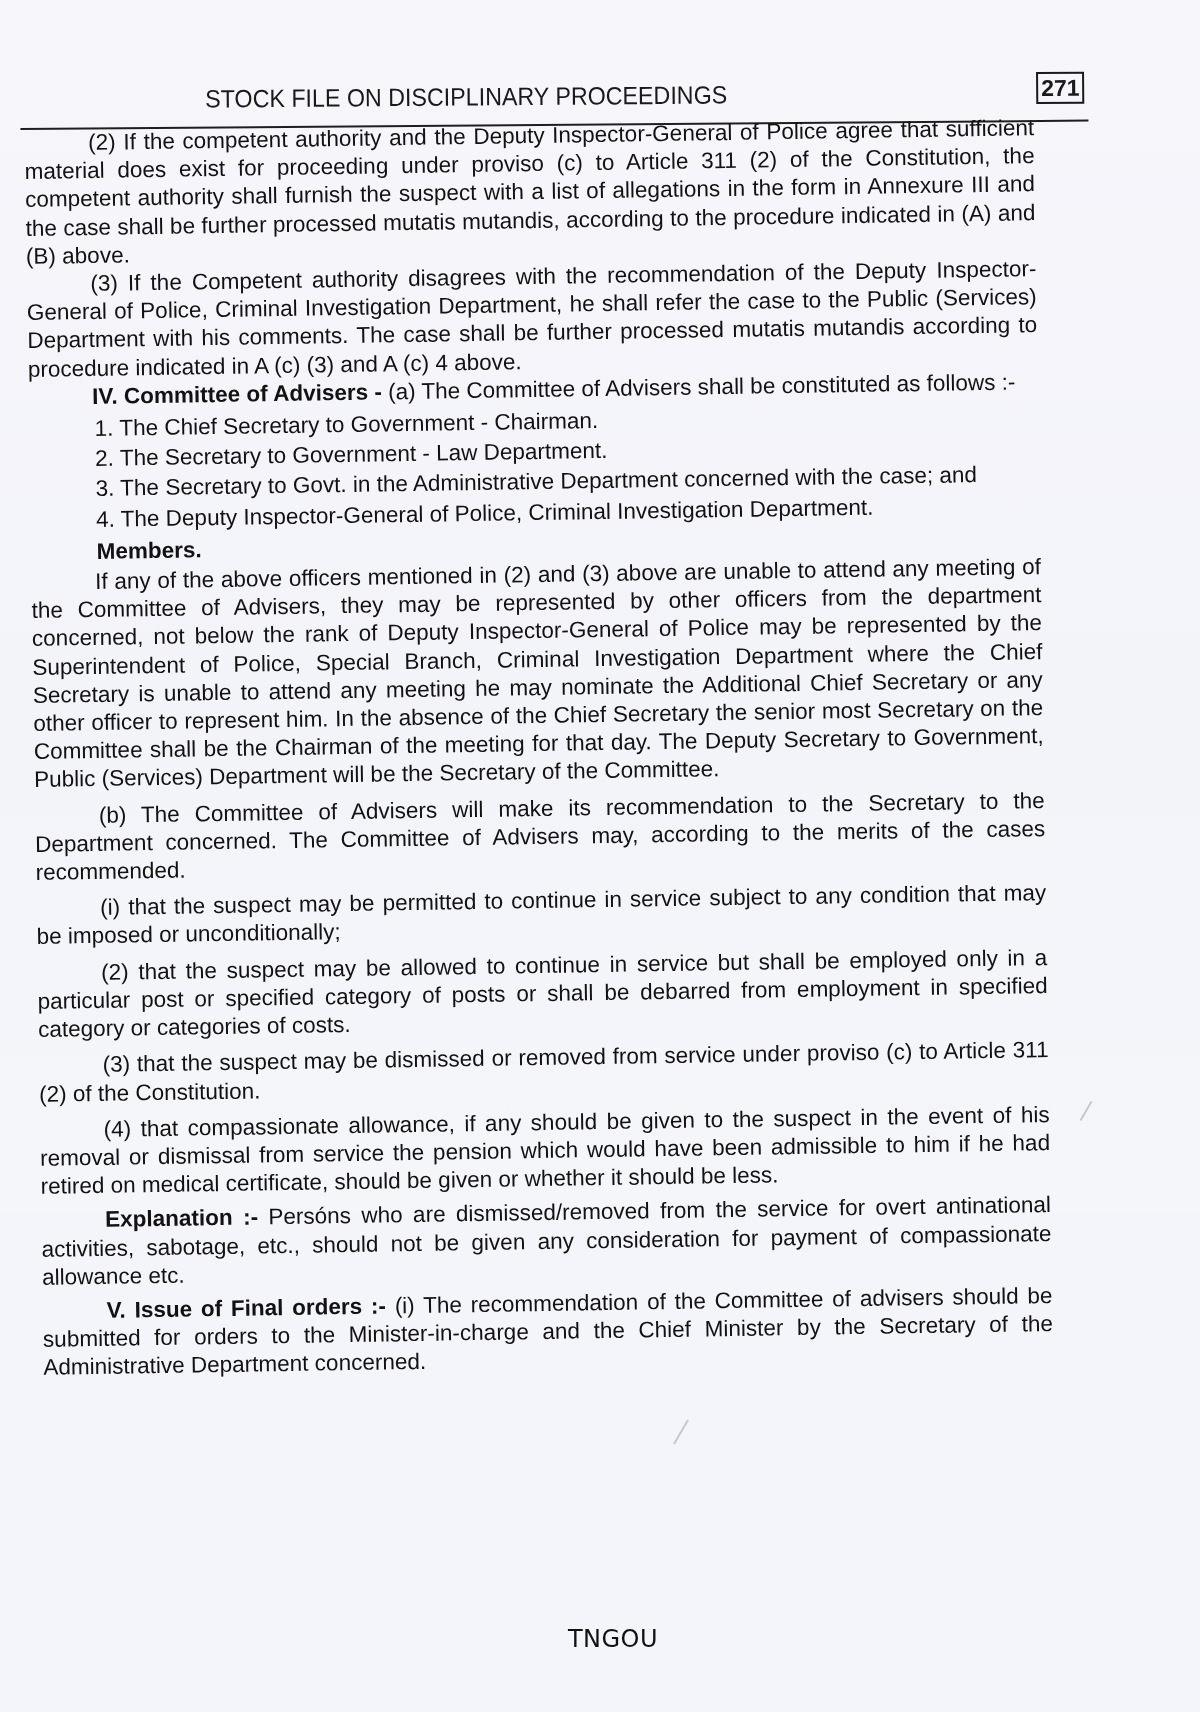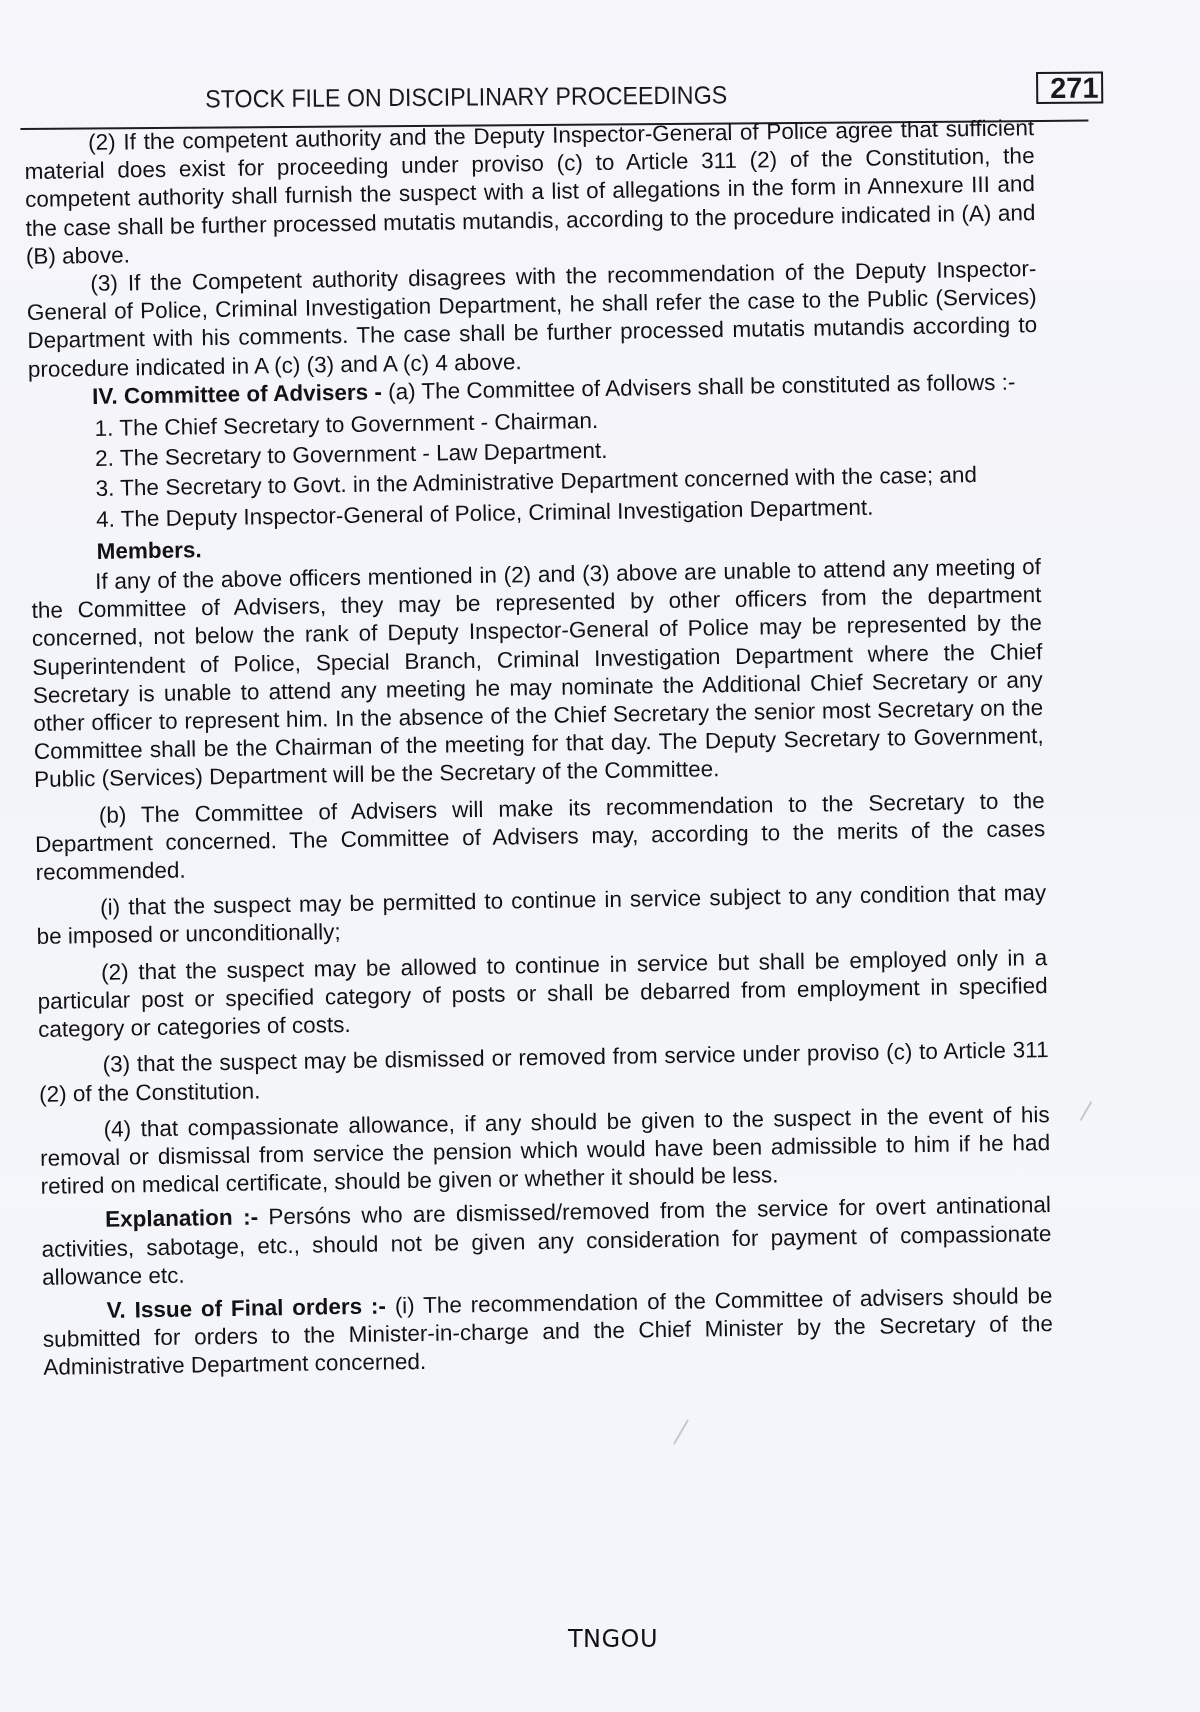--- a/index.html
+++ b/index.html
@@ -40,22 +40,22 @@
       letter-spacing: 0px;
       transform: scaleX(0.93);
       transform-origin: left center;
       color: #1a1a1a;
     }
     .page-number {
       position: absolute;
       left: 1016px;
       top: 8px;
       border: 2px solid #1a1a1a;
-      padding: 0px 3px 0 12px;
-      font-size: 29px;
+      padding: 0px 3px 0 3px;
+      font-size: 23px;
       font-weight: bold;
       line-height: 28px;
       color: #1a1a1a;
     }
     .header-rule {
       position: absolute;
       left: 0;
       top: 56px;
       width: 1068px;
       height: 2px;

